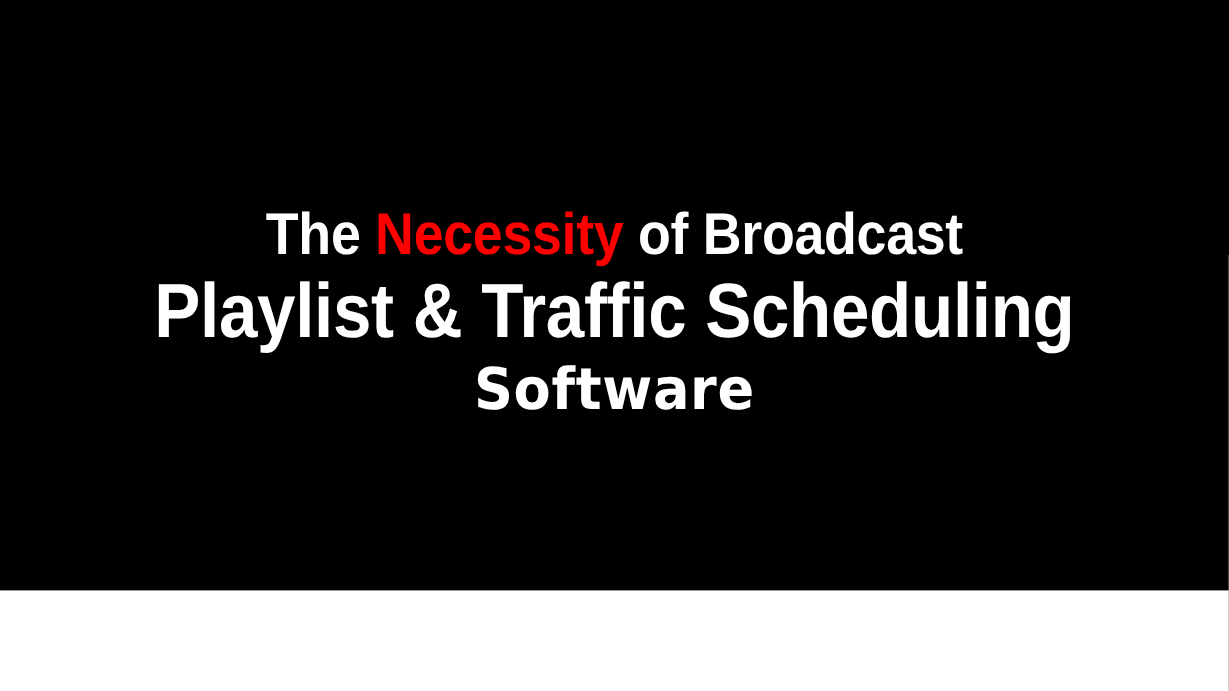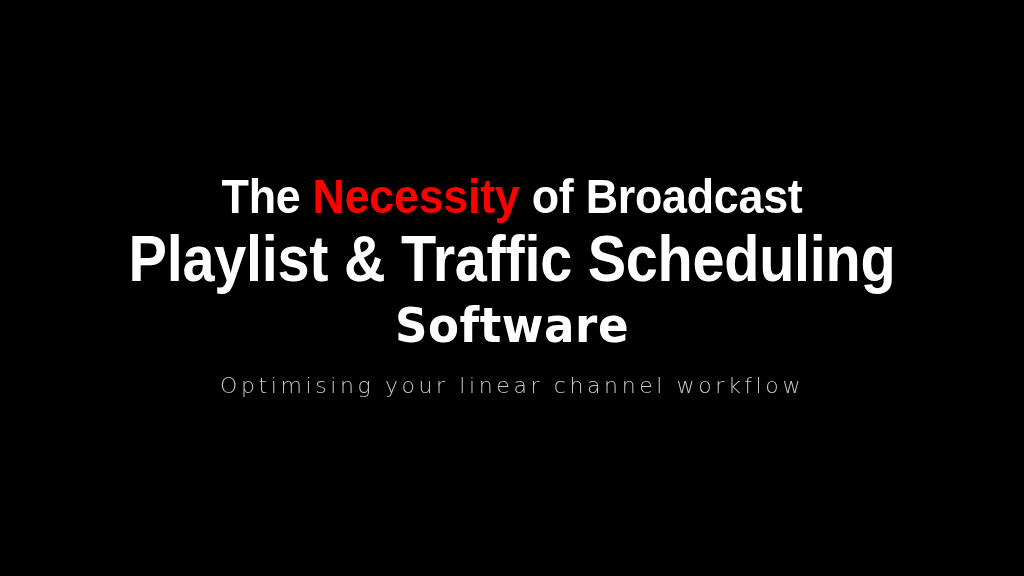--- a/index.html
+++ b/index.html
@@ -10,21 +10,21 @@
   body {
     width: 1024px;
     height: 576px;
     overflow: hidden;
     font-family: "Liberation Sans", sans-serif;
   }
 
   #slide {
     position: relative;
     width: 1024px;
-    height: 576px;
+    height: 492px;
     background: #000000;
     display: flex;
     flex-direction: column;
     align-items: center;
     justify-content: flex-start;
     box-sizing: border-box;
   }
 
   
   .title-block {
@@ -102,15 +102,14 @@
   <div class="title-block">
 
     <span class="headline headline-1"><span>The </span><span class="accent">Necessity</span><span> of Broadcast</span></span>
 
     <span class="headline headline-2">Playlist &amp; Traffic Scheduling</span>
 
     <span class="headline headline-3">Software</span>
 
   </div>
 
-  <div class="subtitle">Optimising your linear channel workflow</div>
 
 </div>
 
 </body></html>

